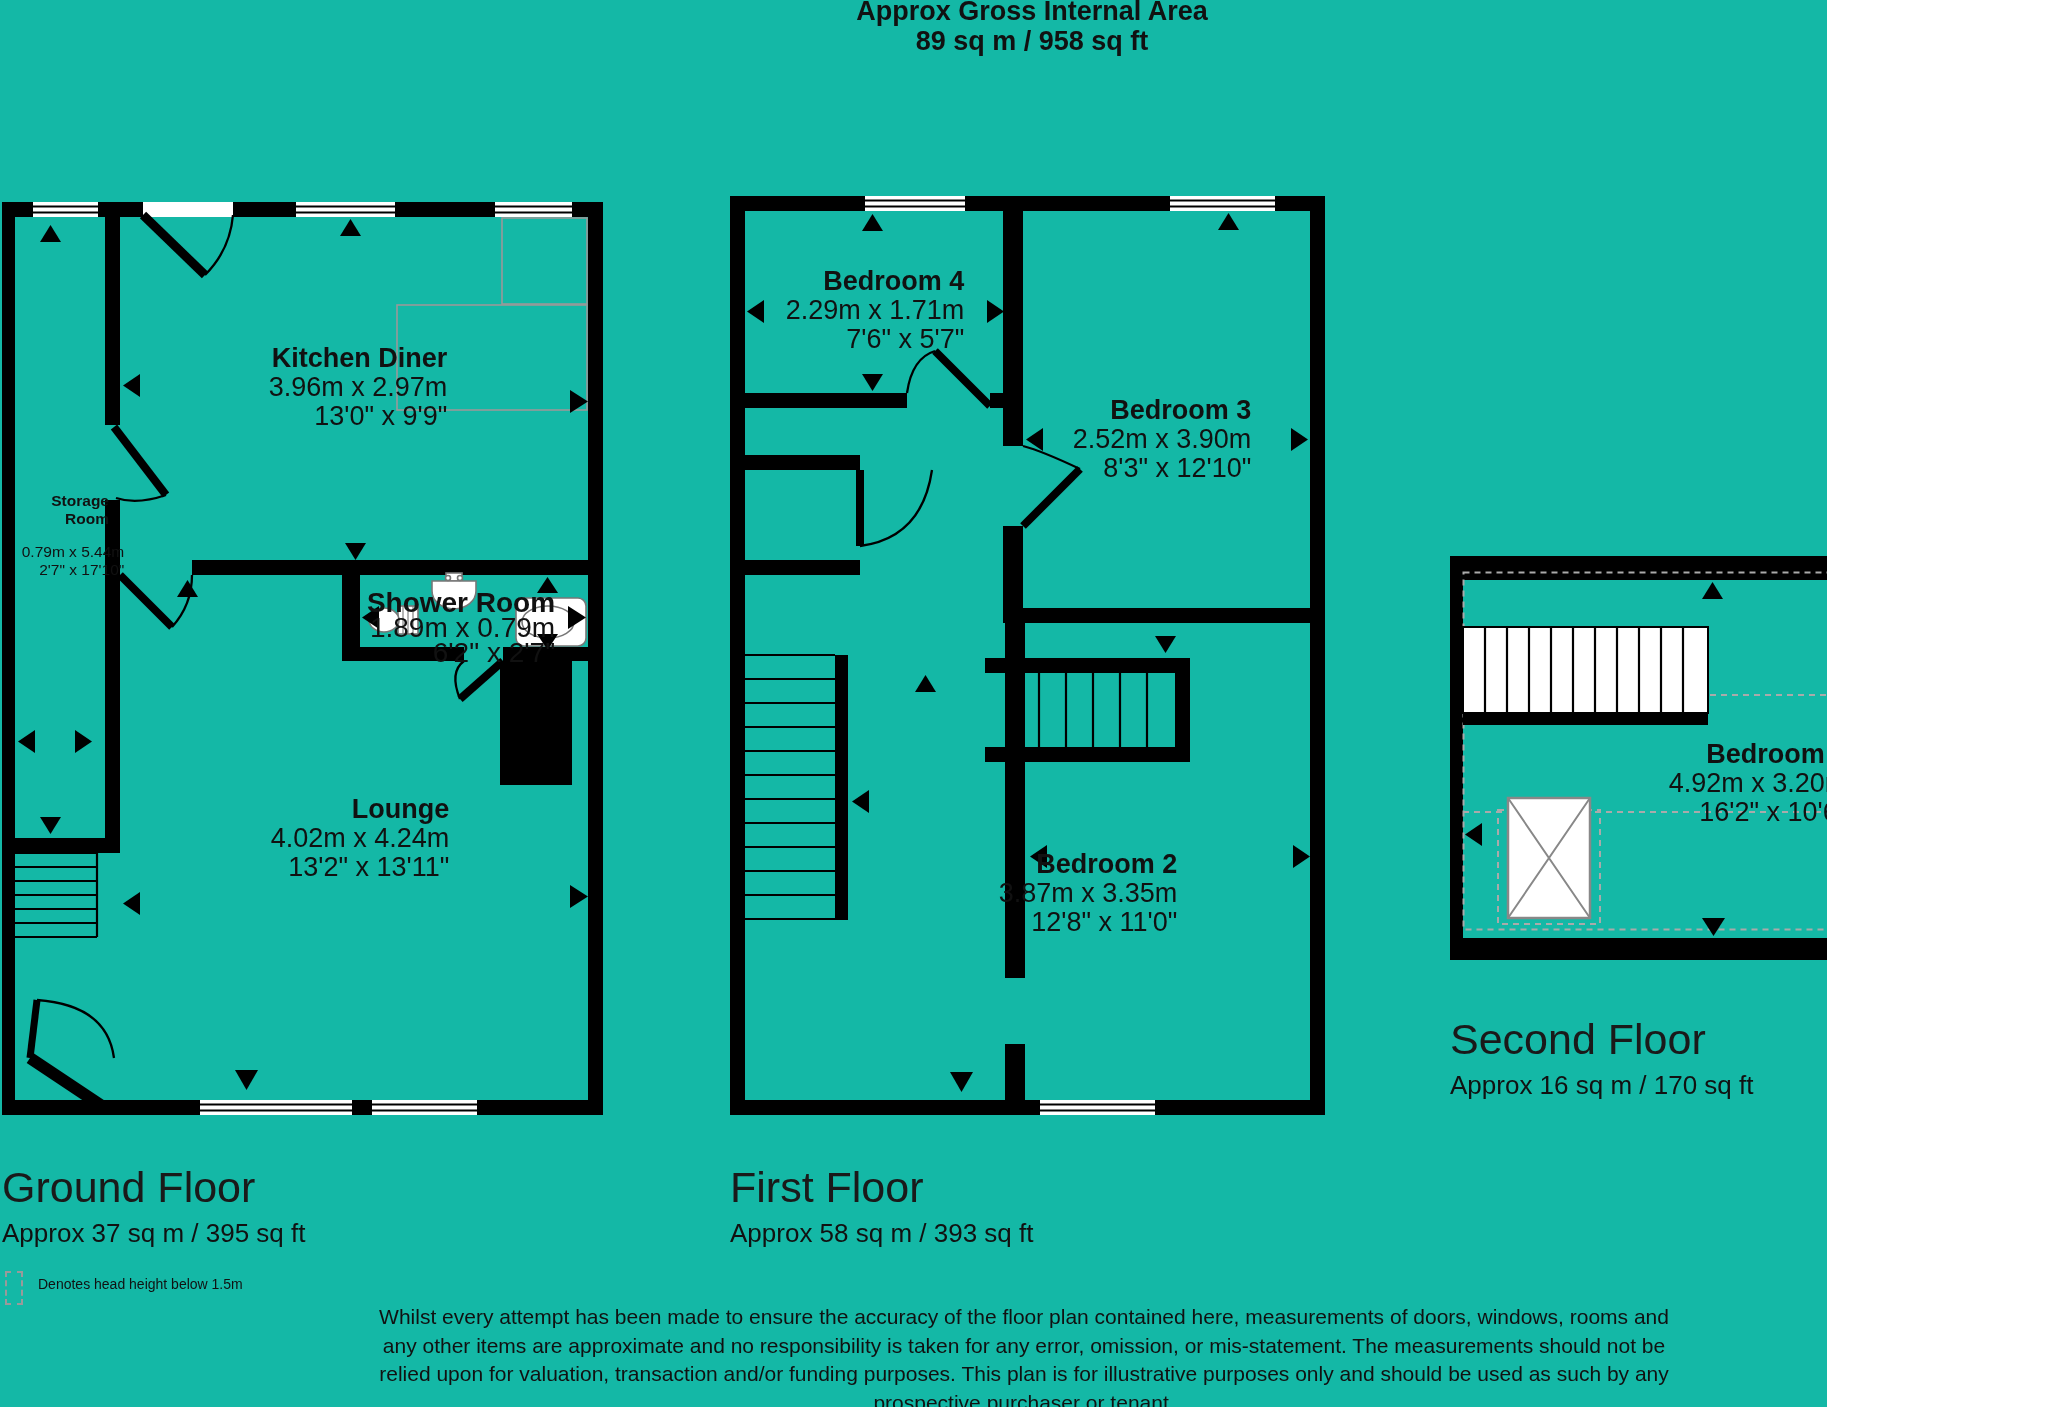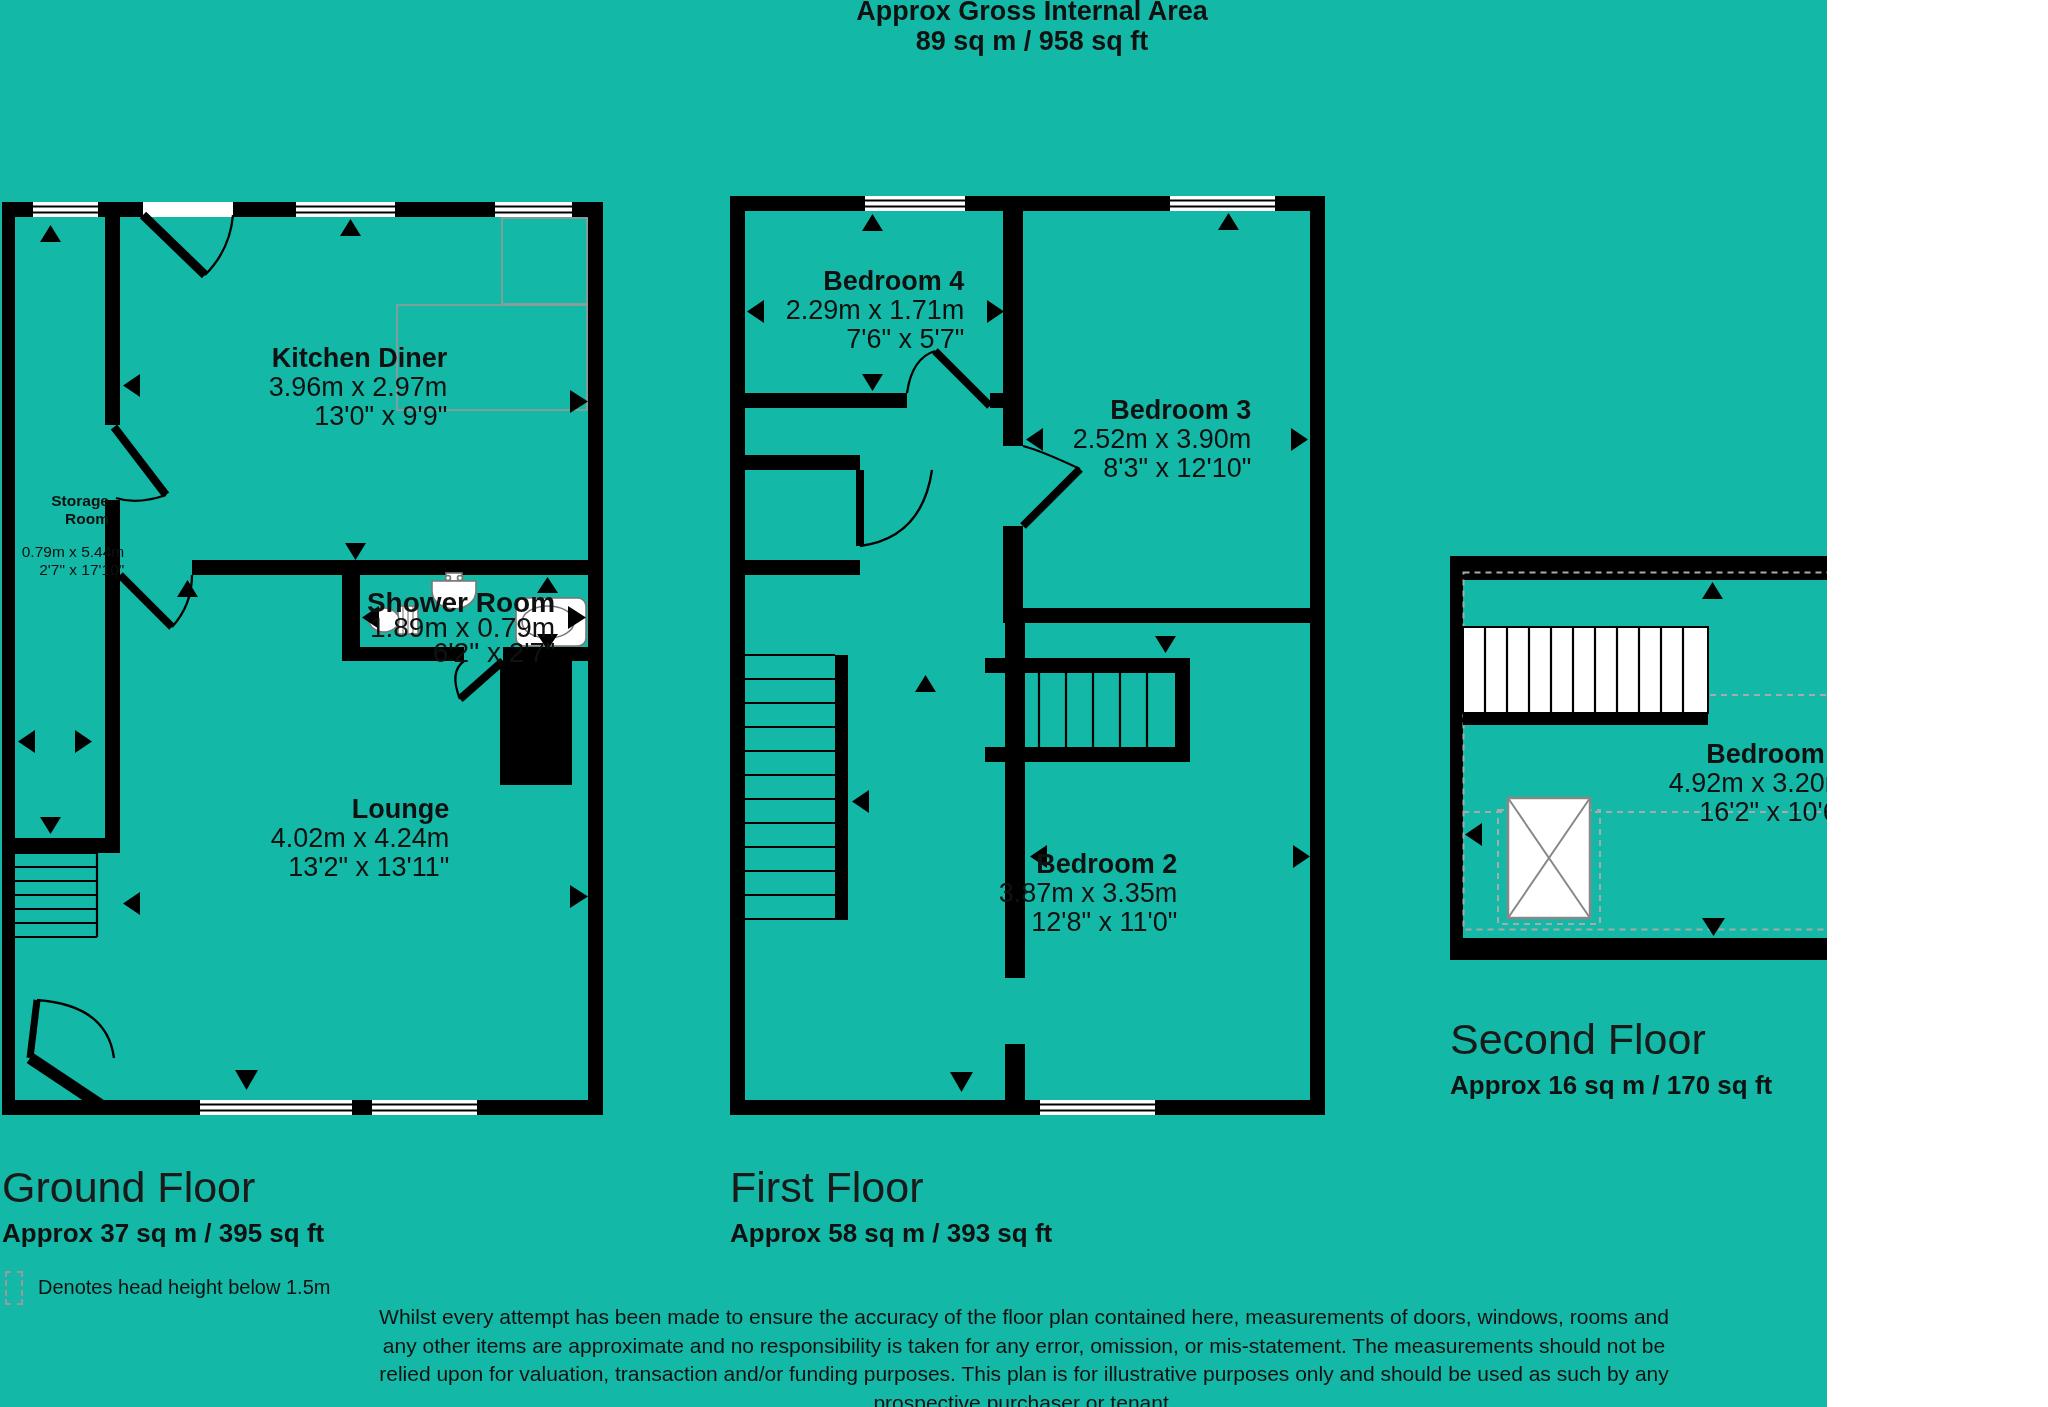--- a/index.html
+++ b/index.html
@@ -8,23 +8,23 @@
   .plan{position:absolute;}
   .header{position:absolute;left:1032px;top:-4px;transform:translateX(-50%);
           text-align:center;font-weight:bold;font-size:27px;line-height:30px;white-space:nowrap;}
   .room-label{position:absolute;transform:translateX(-50%);text-align:right;
               font-size:27px;line-height:29px;white-space:nowrap;}
   .room-label .rname{font-weight:bold;}
   .room-label.small{font-size:15.5px;line-height:17.5px;}
   .room-label.small .rname{width:72px;margin:16px auto;white-space:normal;}
   .room-label.mid{font-size:28px;line-height:25px;}
   .floor-title{position:absolute;font-size:43px;font-weight:400;color:#1a1a1a;white-space:nowrap;}
-  .floor-area{position:absolute;font-size:26px;font-weight:bold;white-space:nowrap;}
+  .floor-area{position:absolute;font-size:26px;font-weight:normal;white-space:nowrap;}
   .legend-icon{position:absolute;left:5px;top:1271px;width:14px;height:30px;border:2px dashed #9a9a9a;}
-  .legend-text{position:absolute;left:38px;top:1276px;font-size:20px;white-space:nowrap;}
+  .legend-text{position:absolute;left:38px;top:1276px;font-size:14px;white-space:nowrap;}
   .disclaimer{position:absolute;left:1024px;top:1303px;transform:translateX(-50%);
               text-align:center;font-size:21px;line-height:28.5px;white-space:nowrap;}
 </style>
 </head>
 <body>
 
 <div class="canvas">
 
   <div class="header">
     <div>Approx Gross Internal Area</div>

